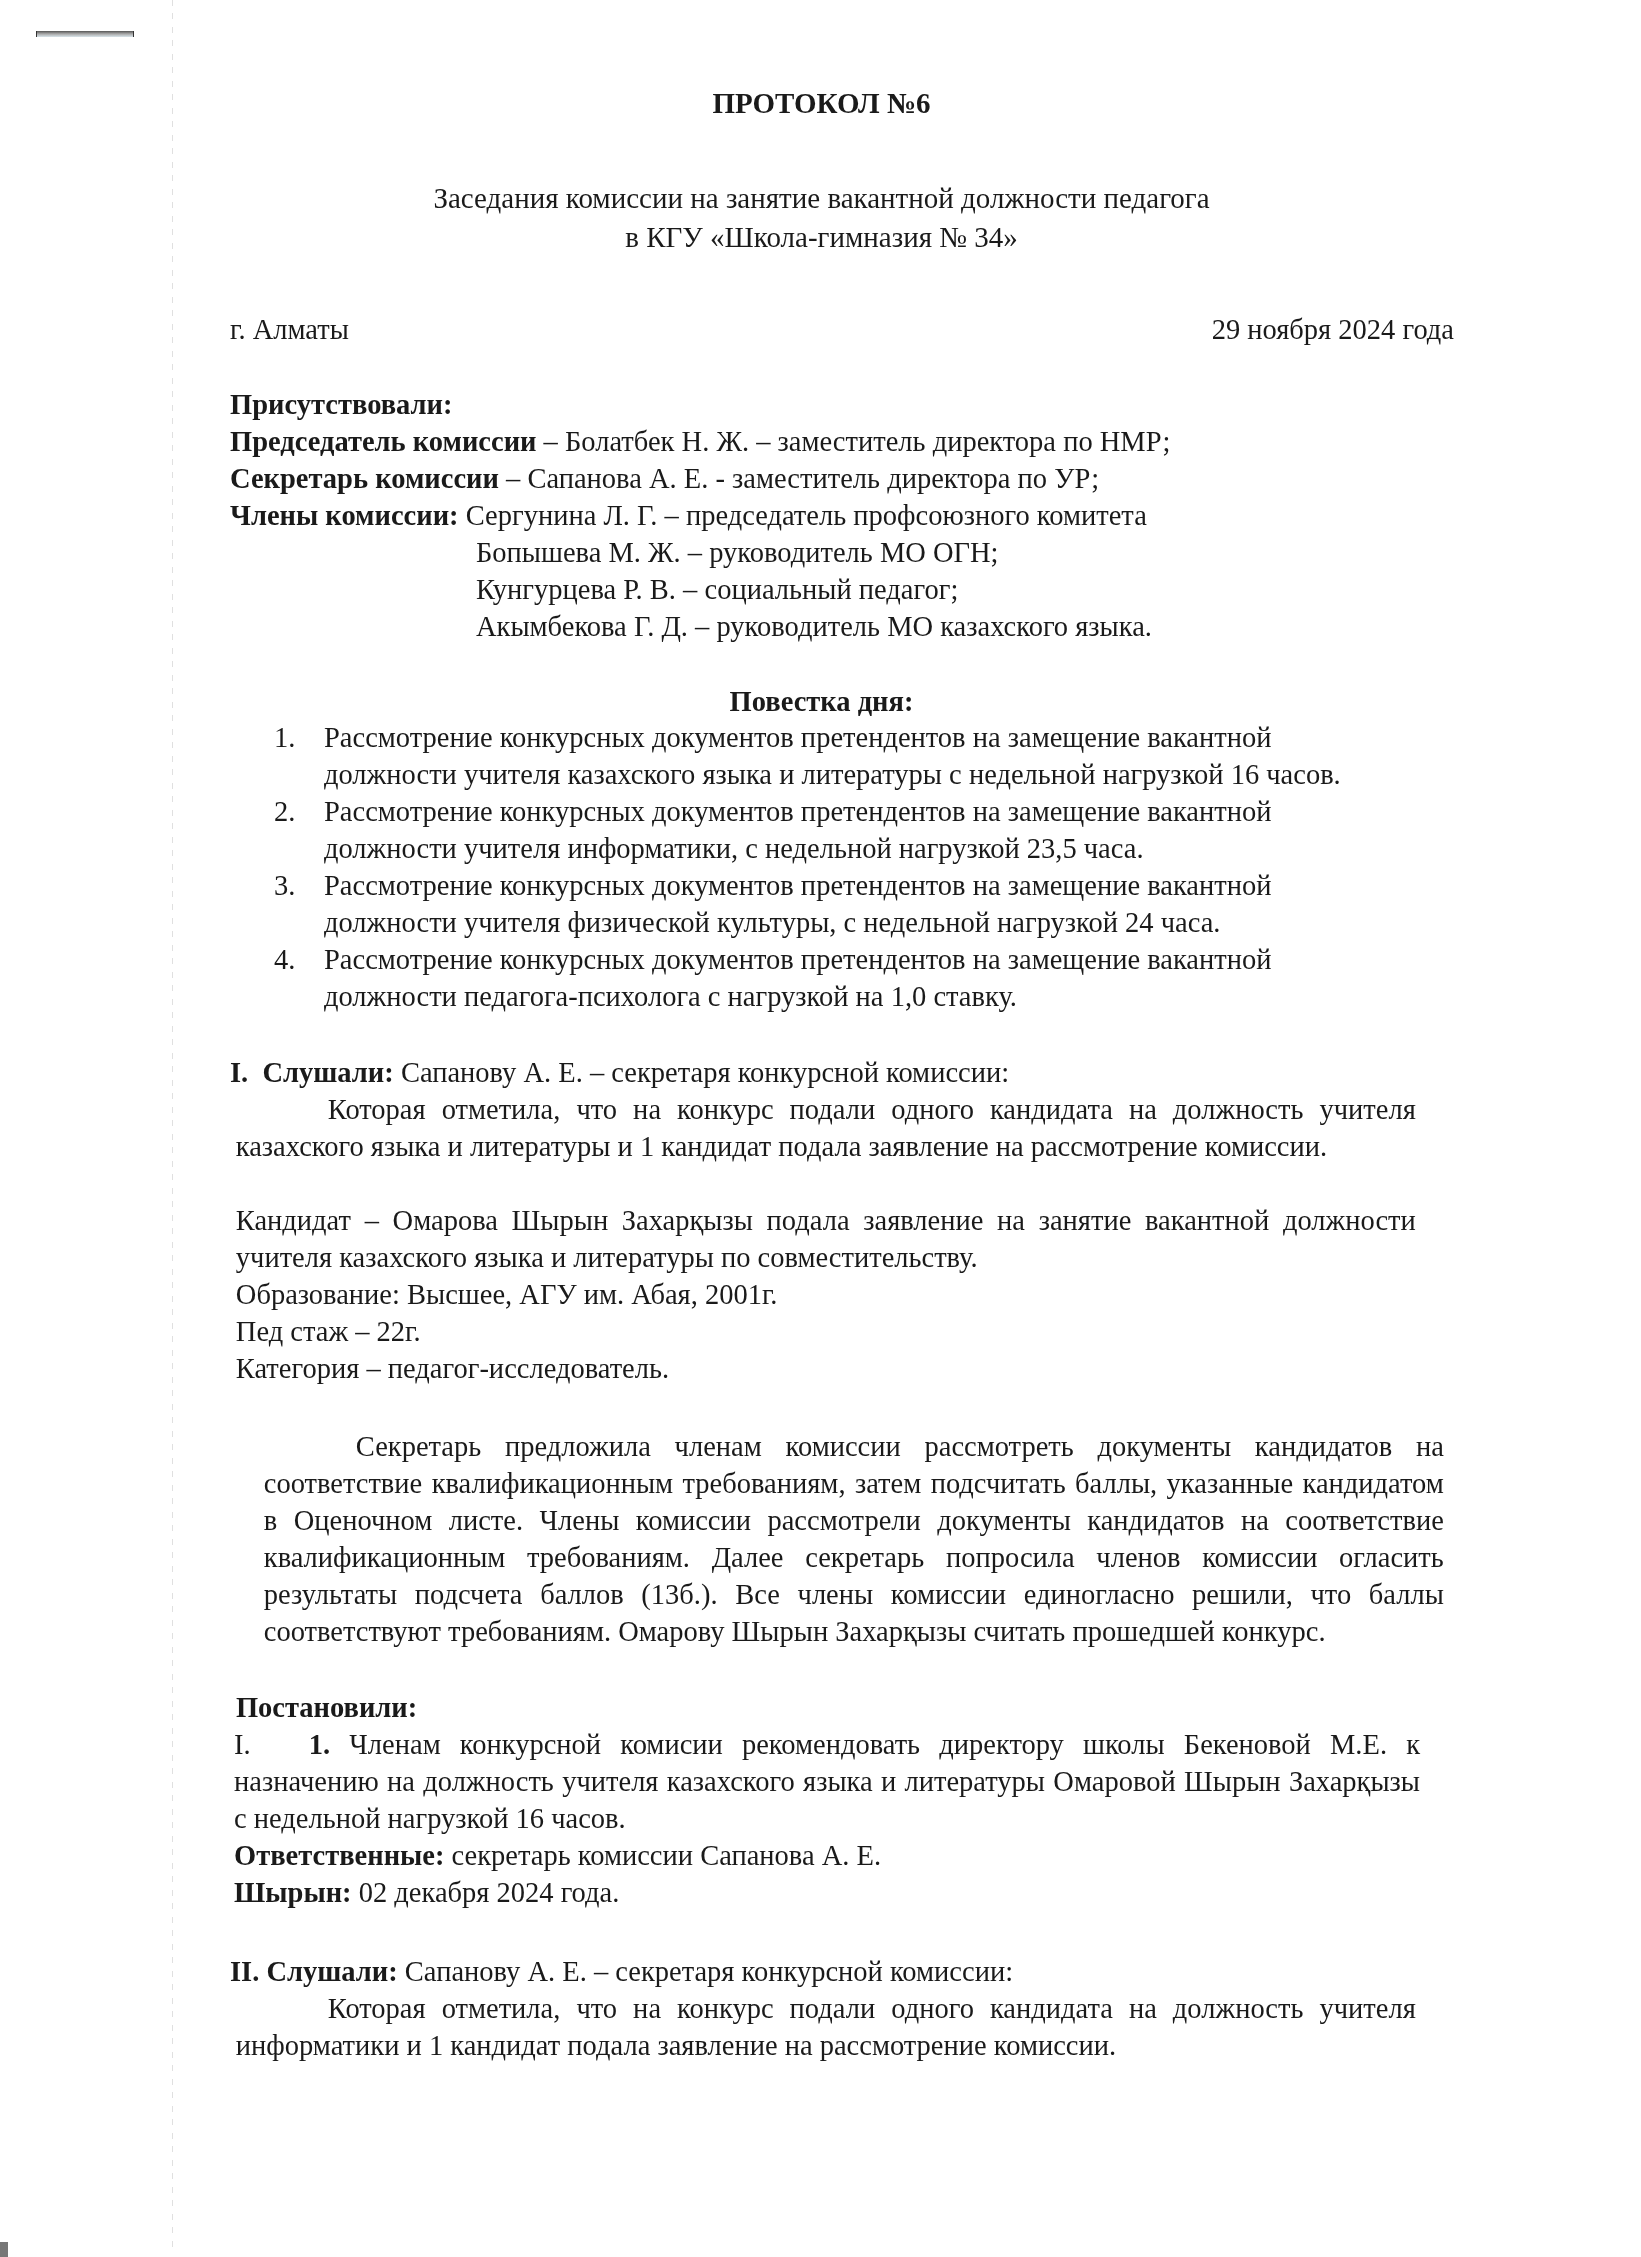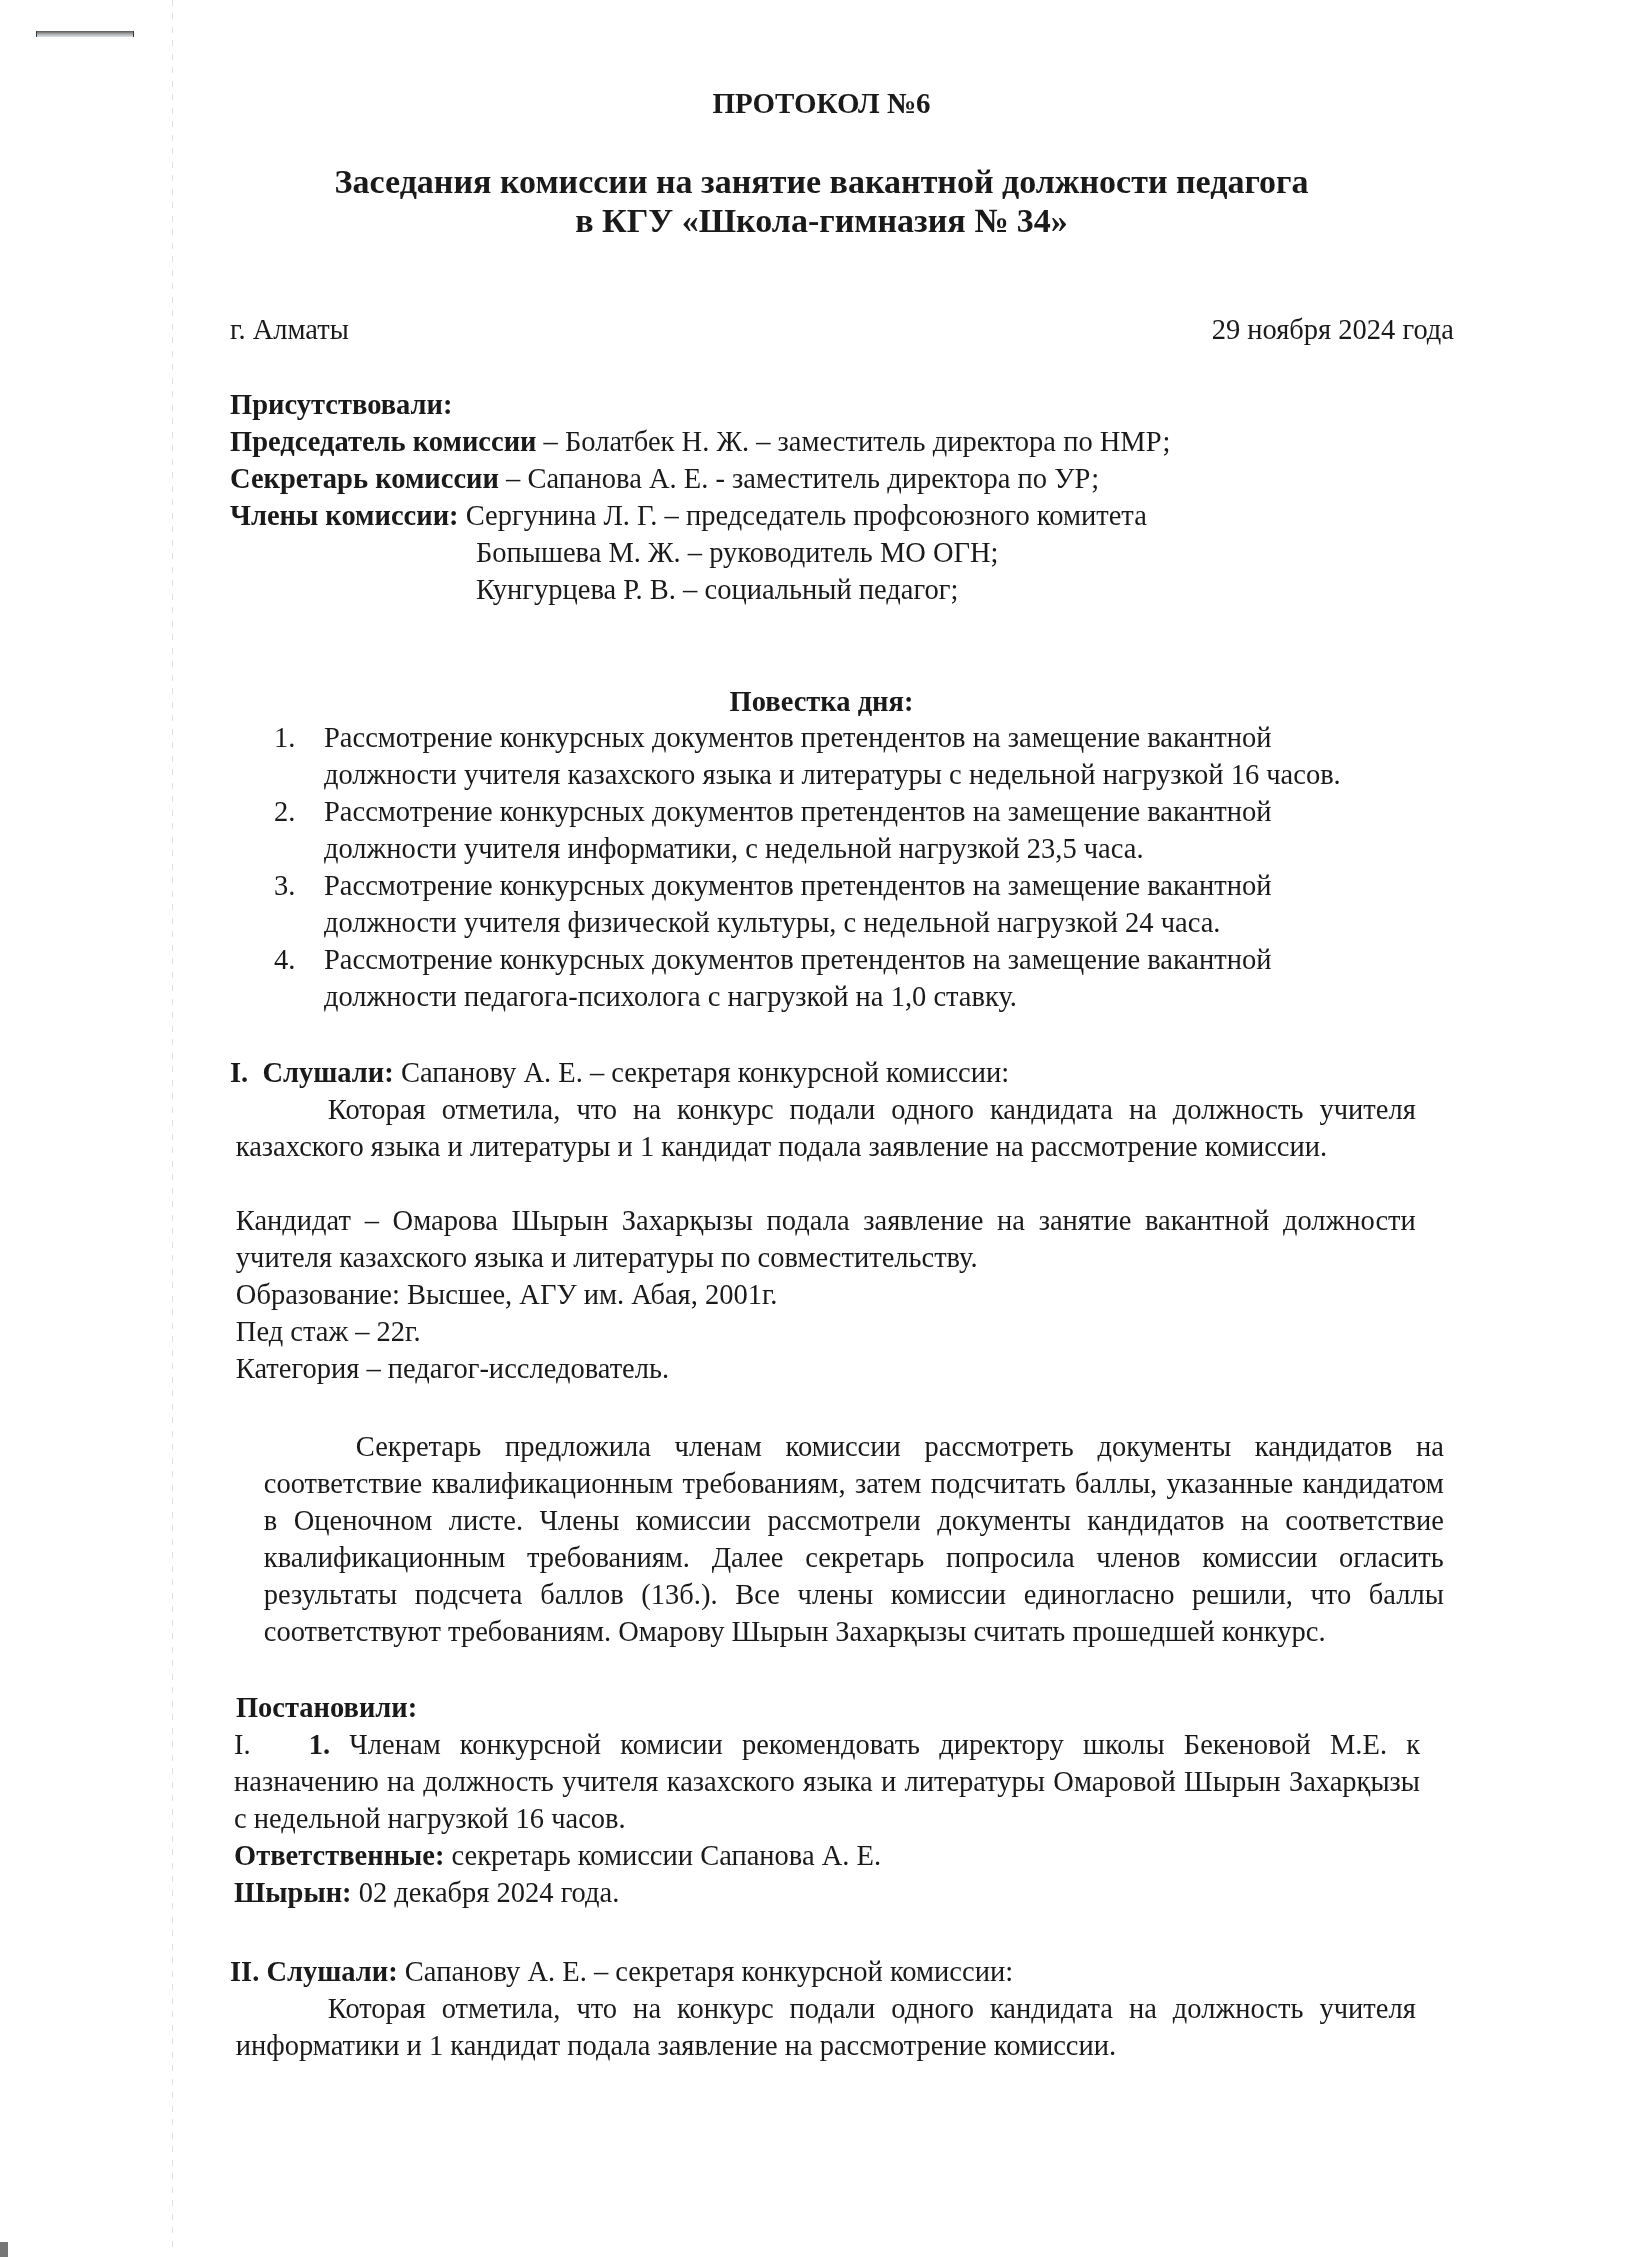--- a/index.html
+++ b/index.html
@@ -23,22 +23,22 @@
     .page {
       position: absolute; left: 230px; top: 0; width: 1183px;
       font-size: 28.5px; line-height: 37px;
     }
     .b { font-weight: bold; }
     .title {
       position: absolute; left: 0; width: 1183px; top: 85px; text-align: center;
       font-weight: bold; font-size: 29px;
     }
     .subtitle {
-      position: absolute; left: 0; width: 1183px; top: 162px; text-align: center;
-      font-weight: bold; font-size: 34px; line-height: 39px;
+      position: absolute; left: 0; width: 1183px; top: 179px; text-align: center;
+      font-weight: normal; font-size: 29px; line-height: 39px;
     }
     .place-date { position: absolute; left: 0; top: 311px; width: 1224px; }
     .place-date .city { position: absolute; left: 0; top: 0; }
     .place-date .date { position: absolute; right: 0; top: 0; white-space: nowrap; }
     .attendees { position: absolute; left: 0; top: 386px; width: 1255px; }
     .attendees .line { height: 37px; white-space: nowrap; }
     .attendees .indent { padding-left: 246px; }
     .agenda-title {
       position: absolute; left: 0; width: 1183px; top: 683px; text-align: center; font-weight: bold;
     }
@@ -85,20 +85,21 @@
       <span class="b">Председатель комиссии</span><span> – Болатбек Н. Ж. –  заместитель директора по НМР;</span>
     </div>
     <div class="line">
       <span class="b">Секретарь комиссии</span><span> – Сапанова А. Е. - заместитель директора по УР;</span>
     </div>
     <div class="line">
       <span class="b">Члены комиссии:</span> <span>Сергунина Л. Г. – председатель профсоюзного комитета</span>
     </div>
     <div class="line indent">Бопышева М. Ж. – руководитель МО ОГН;</div>
     <div class="line indent">Кунгурцева Р. В. – социальный педагог;</div>
+    <div class="line indent">Акымбекова Г. Д. – руководитель МО казахского языка.</div>
   </div>
 
   <div class="agenda-title">Повестка дня:</div>
   <ul class="agenda">
     <li>
       <span class="num">1.</span>
       <span class="txt">Рассмотрение конкурсных документов претендентов на замещение вакантной</span>
       <span class="txt">должности учителя казахского языка и литературы с недельной нагрузкой 16 часов.</span>
     </li>
     <li>

